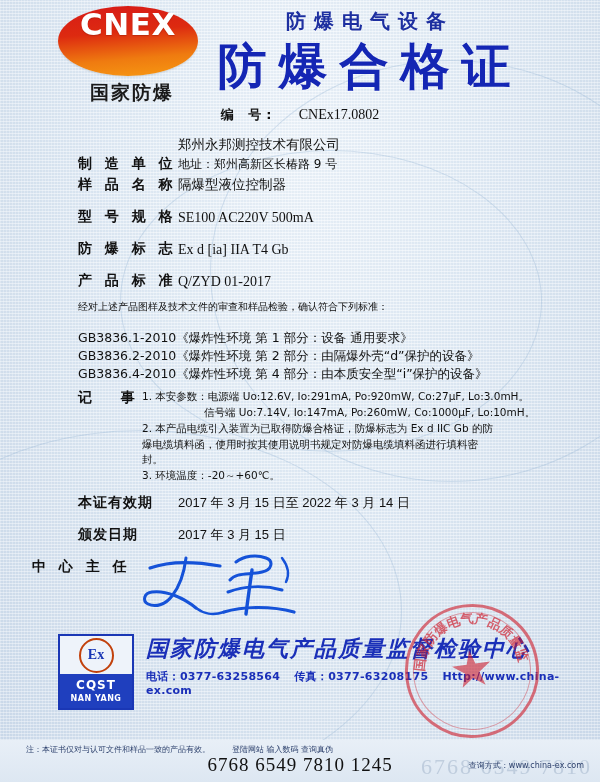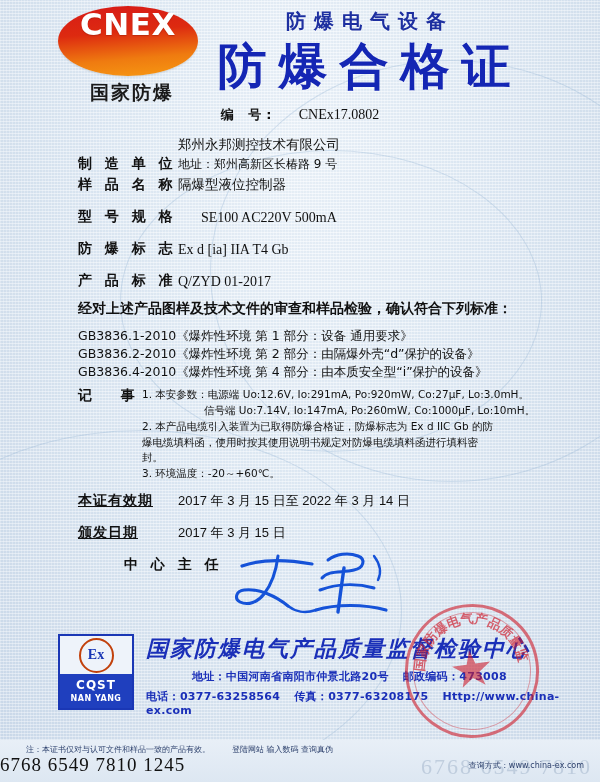--- a/index.html
+++ b/index.html
@@ -70,38 +70,38 @@
   }
   .val{
     font-size:14px;color:#111;
     font-family:"Liberation Serif","DejaVu Serif",serif;
   }
   .val.cn{font-family:"DejaVu Sans","Liberation Sans",sans-serif;font-size:13.5px;}
   .addr{font-size:12px;margin-top:2px;color:#111;}
 
   
   .stds{margin-top:10px;padding-left:78px;}
-  .stds .head{font-size:14px;font-weight:bold;color:#111;margin-bottom:9px;}
+  .stds .head{font-size:10px;font-weight:normal;color:#111;margin-bottom:15px;}
   .stds .item{font-size:12.5px;color:#111;line-height:1.45;}
 
   
   .notes{margin-top:6px;padding-left:78px;display:flex;}
   .notes .lab{width:58px;flex:0 0 58px;letter-spacing:12px;}
   .notes-body{flex:1;padding-left:6px;}
   .nl{font-size:10.5px;color:#111;line-height:1.5;white-space:nowrap;}
   .nl.indent{padding-left:62px;}
 
   
   .dates{margin-top:10px;padding-left:78px;}
   .dates .row{margin-bottom:14px;}
-  .dates .lab{letter-spacing:1px;text-decoration:underline;}
+  .dates .lab{letter-spacing:1px;}
   .dates .val{font-family:"Liberation Sans","DejaVu Sans",sans-serif;font-size:13px;}
 
   
-  .sigrow{padding-left:84px;display:flex;align-items:flex-start;margin-left:40px;}
+  .sigrow{padding-left:32px;display:flex;align-items:flex-start;}
   .sigrow .lab{width:100px;flex:0 0 100px;font-size:14px;font-weight:bold;letter-spacing:4px;}
   .sig{position:relative;width:210px;height:78px;margin-top:-6px;}
 
   
   .orgblock{position:absolute;left:58px;top:634px;width:510px;display:flex;z-index:4;}
   .exbox{
     width:72px;height:72px;border:2.5px solid #1a37b5;flex:0 0 72px;
     background:#eef3fa;display:flex;flex-direction:column;
   }
   .exbox .top{
@@ -150,21 +150,21 @@
   
   .footbar{
     position:absolute;left:0;top:740px;width:600px;height:42px;z-index:5;
     background:linear-gradient(180deg,#e8eff7 0%,#dde7f2 100%);
   }
   .footnote{
     position:absolute;left:26px;top:4px;font-size:8px;color:#2b3f6b;white-space:nowrap;
   }
   .footnote .gap{display:inline-block;width:22px;}
   .barcode{
-    position:absolute;left:0;top:14px;width:600px;
+    position:absolute;left:0;top:14px;width:600px;text-align:center;
     font-family:"Liberation Serif","DejaVu Serif",serif;
     font-size:19px;color:#111;letter-spacing:1px;
   }
   .query{
     position:absolute;right:16px;top:20px;font-size:8px;color:#2b3f6b;white-space:nowrap;
   }
   .ghost{
     position:absolute;right:8px;top:14px;font-size:22px;color:rgba(150,170,195,.45);
     font-family:"Liberation Serif","DejaVu Serif",serif;letter-spacing:2px;
   }
@@ -206,21 +206,21 @@
           <div class="val cn">郑州永邦测控技术有限公司</div>
           <div class="addr">地址：郑州高新区长椿路 9 号</div>
         </div>
       </div>
 
       <div class="row" style="margin-top:2px;">
         <div class="lab">样 品 名 称</div>
         <div class="val cn">隔爆型液位控制器</div>
       </div>
 
-      <div class="row" style="margin-top:14px;gap:23px;">
+      <div class="row" style="margin-top:14px;">
         <div class="lab">型 号 规 格</div>
         <div class="val">SE100 AC220V 500mA</div>
       </div>
 
       <div class="row" style="margin-top:14px;">
         <div class="lab">防 爆 标 志</div>
         <div class="val">Ex d [ia] IIA T4 Gb</div>
       </div>
 
       <div class="row" style="margin-top:14px;">
@@ -285,23 +285,20 @@
       <div class="top">
         <div class="circle">Ex</div>
       </div>
       <div class="bot">
         <div class="b1">CQST</div>
         <div class="b2">NAN YANG</div>
       </div>
     </div>
     <div class="orgtext">
       <div class="orgname">国家防爆电气产品质量监督检验中心</div>
-      <div class="orgline center">
-        <span>地址：</span><span>中国河南省南阳市仲景北路20号</span><span class="sp"></span><span>邮政编码：</span><span>473008</span>
-      </div>
       <div class="orgline">
         <span>电话：</span><span>0377-63258564</span><span class="sp"></span><span>传真：</span><span>0377-63208175</span><span class="sp"></span><span>Http://www.china-ex.com</span>
       </div>
     </div>
   </div>
 
   <div class="seal">
     <div class="seal-ring"></div>
     <div class="star"></div>
     <svg class="arc" viewBox="0 0 128 128" aria-hidden="true">

